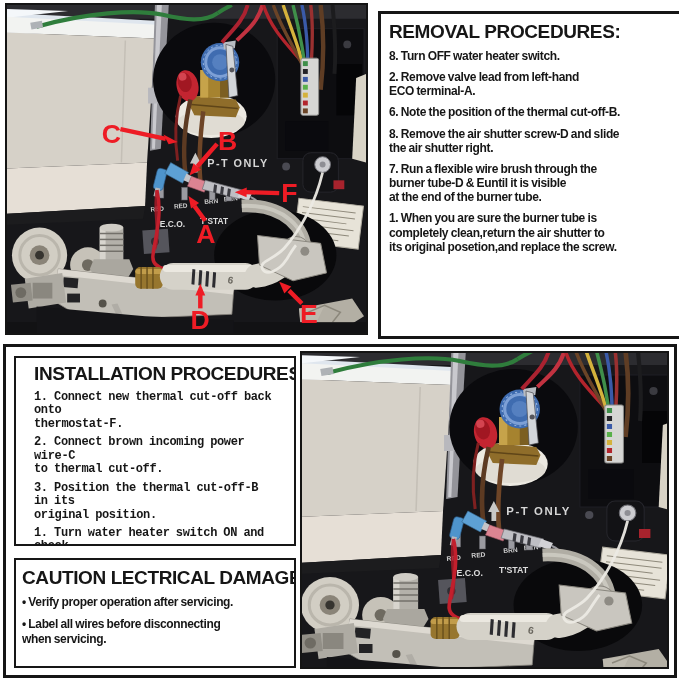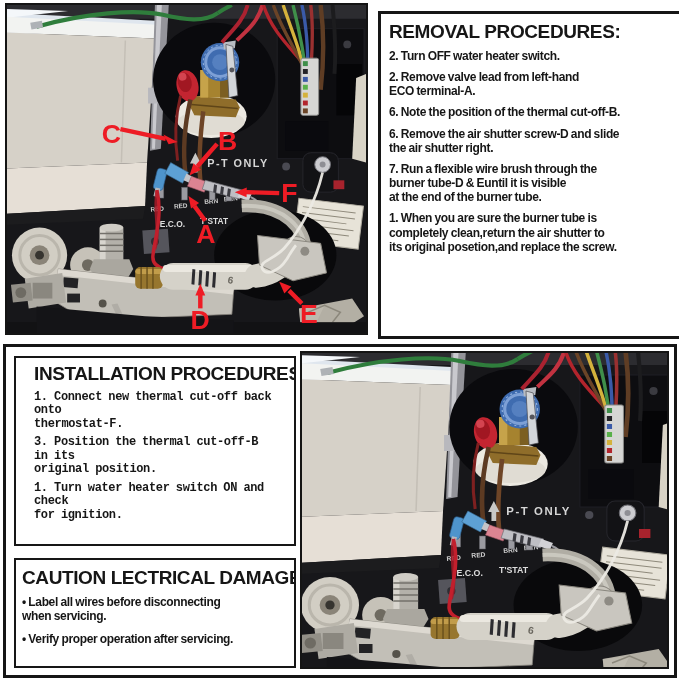--- a/index.html
+++ b/index.html
@@ -280,55 +280,57 @@
         <text x="297" y="323">E</text>
         <line x1="299" y1="303" x2="286" y2="290" stroke="#ee1c25" stroke-width="4.5"></line>
         <polygon points="276,281 288.2,285.7 281.2,292.9"></polygon>
       </g>
     </svg>
   </div>
 
   <section class="box removal-box">
     <h2>REMOVAL PROCEDURES:</h2>
     <div>
-        <div class="step">2.  Turn OFF water heater switch.</div>
+        <div class="step">8.  Turn OFF water heater switch.</div>
         <div class="step">2.  Remove valve lead from left-hand
  ECO terminal-A.</div>
         <div class="step">6.  Note the position of the thermal cut-off-B.</div>
-        <div class="step">6.  Remove the air shutter screw-D and slide
+        <div class="step">8.  Remove the air shutter screw-D and slide
 the air shutter right.</div>
         <div class="step">7.  Run a flexible wire brush through the
 burner tube-D &amp; Euntil it is visible
 at the end of the burner tube.</div>
         <div class="step">1.  When you are sure the burner tube is
 completely clean,return the air shutter to
 its original posetion,and replace the screw.</div>
       </div>
   </section>
 
   <div class="bottom-section">
 
     <section class="box install-box">
       <h2>INSTALLATION PROCEDURES:</h2>
       <div>
           <div class="step">1.    Connect new thermal cut-off back onto
 thermostat-F.</div>
+          <div class="step">2.    Connect brown incoming power wire-C
+to thermal cut-off.</div>
           <div class="step">3.    Position the thermal cut-off-B in its
 original position.</div>
           <div class="step">1.    Turn water heater switch ON and check
 for ignition.</div>
         </div>
     </section>
 
     <section class="box caution-box">
       <h2>CAUTION LECTRICAL DAMAGE</h2>
       <div>
+          <div class="step">• Verify proper operation after servicing.</div>
           <div class="step">• Label all wires before disconnecting
 when servicing.</div>
-          <div class="step">• Verify proper operation after servicing.</div>
         </div>
     </section>
 
     <div class="photo photo-bottom">
       <svg viewBox="6 2 352 314" preserveAspectRatio="none">
         <use href="#heater-scene"></use>
       </svg>
     </div>
 
   </div>

